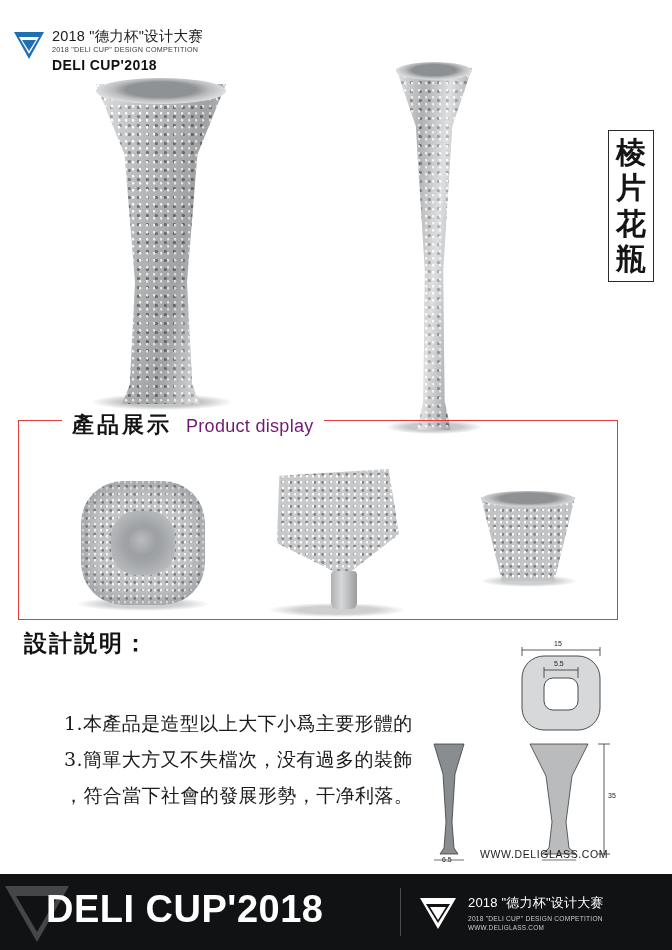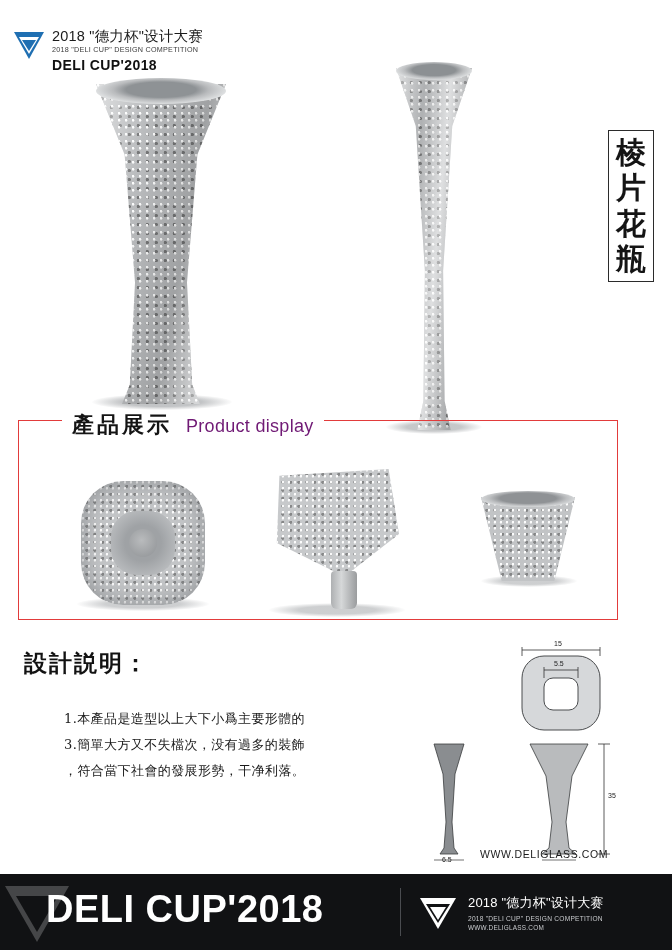--- a/index.html
+++ b/index.html
@@ -231,35 +231,35 @@
   }
   .view-shadow {
     position: absolute;
     border-radius: 50%;
     background: radial-gradient(ellipse at 50% 50%, rgba(125,129,133,.38) 0 40%, rgba(255,255,255,0) 72%);
   }
 
   
   .desc-title {
     position: absolute;
-    left: 24px; top: 648px;
+    left: 24px; top: 628px;
     font-family: "DejaVu Serif", "Liberation Serif", serif;
     font-size: 23px;
     font-weight: bold;
     color: #121212;
     letter-spacing: 2px;
   }
   .desc-list {
     position: absolute;
     left: 24px; top: 692px;
     width: 370px;
   }
   .desc-list li {
     font-family: "DejaVu Serif", "Liberation Serif", serif;
-    font-size: 13px;
+    font-size: 19px;
     color: #1a1a1a;
     line-height: 1.62;
     list-style: none;
     margin: 0 0 5px 0;
     letter-spacing: 0.4px;
   }
 
   
   .tech {
     position: absolute;

